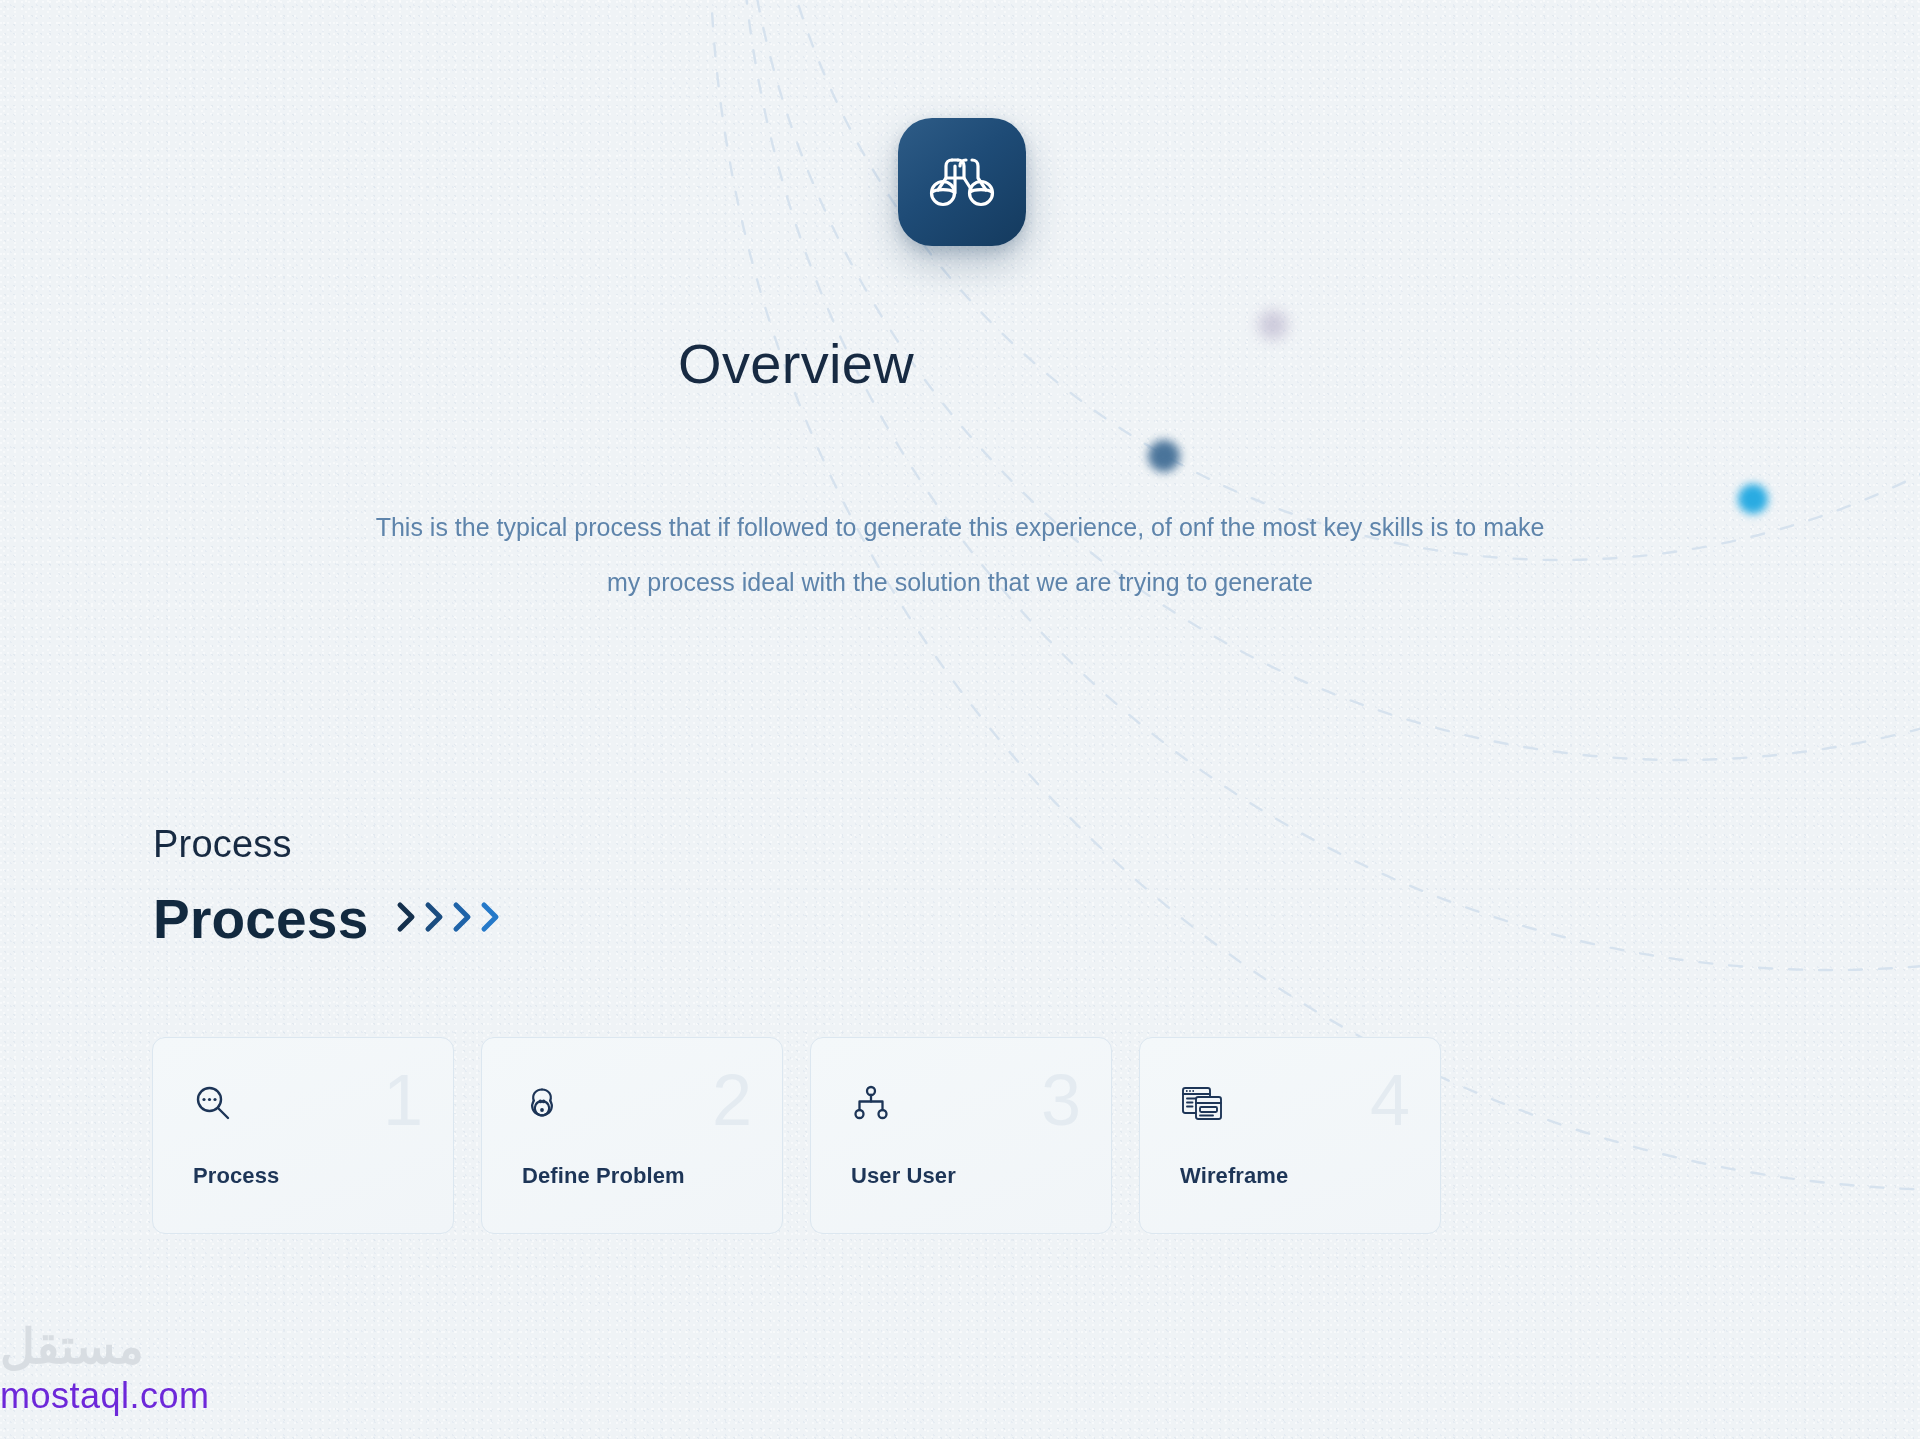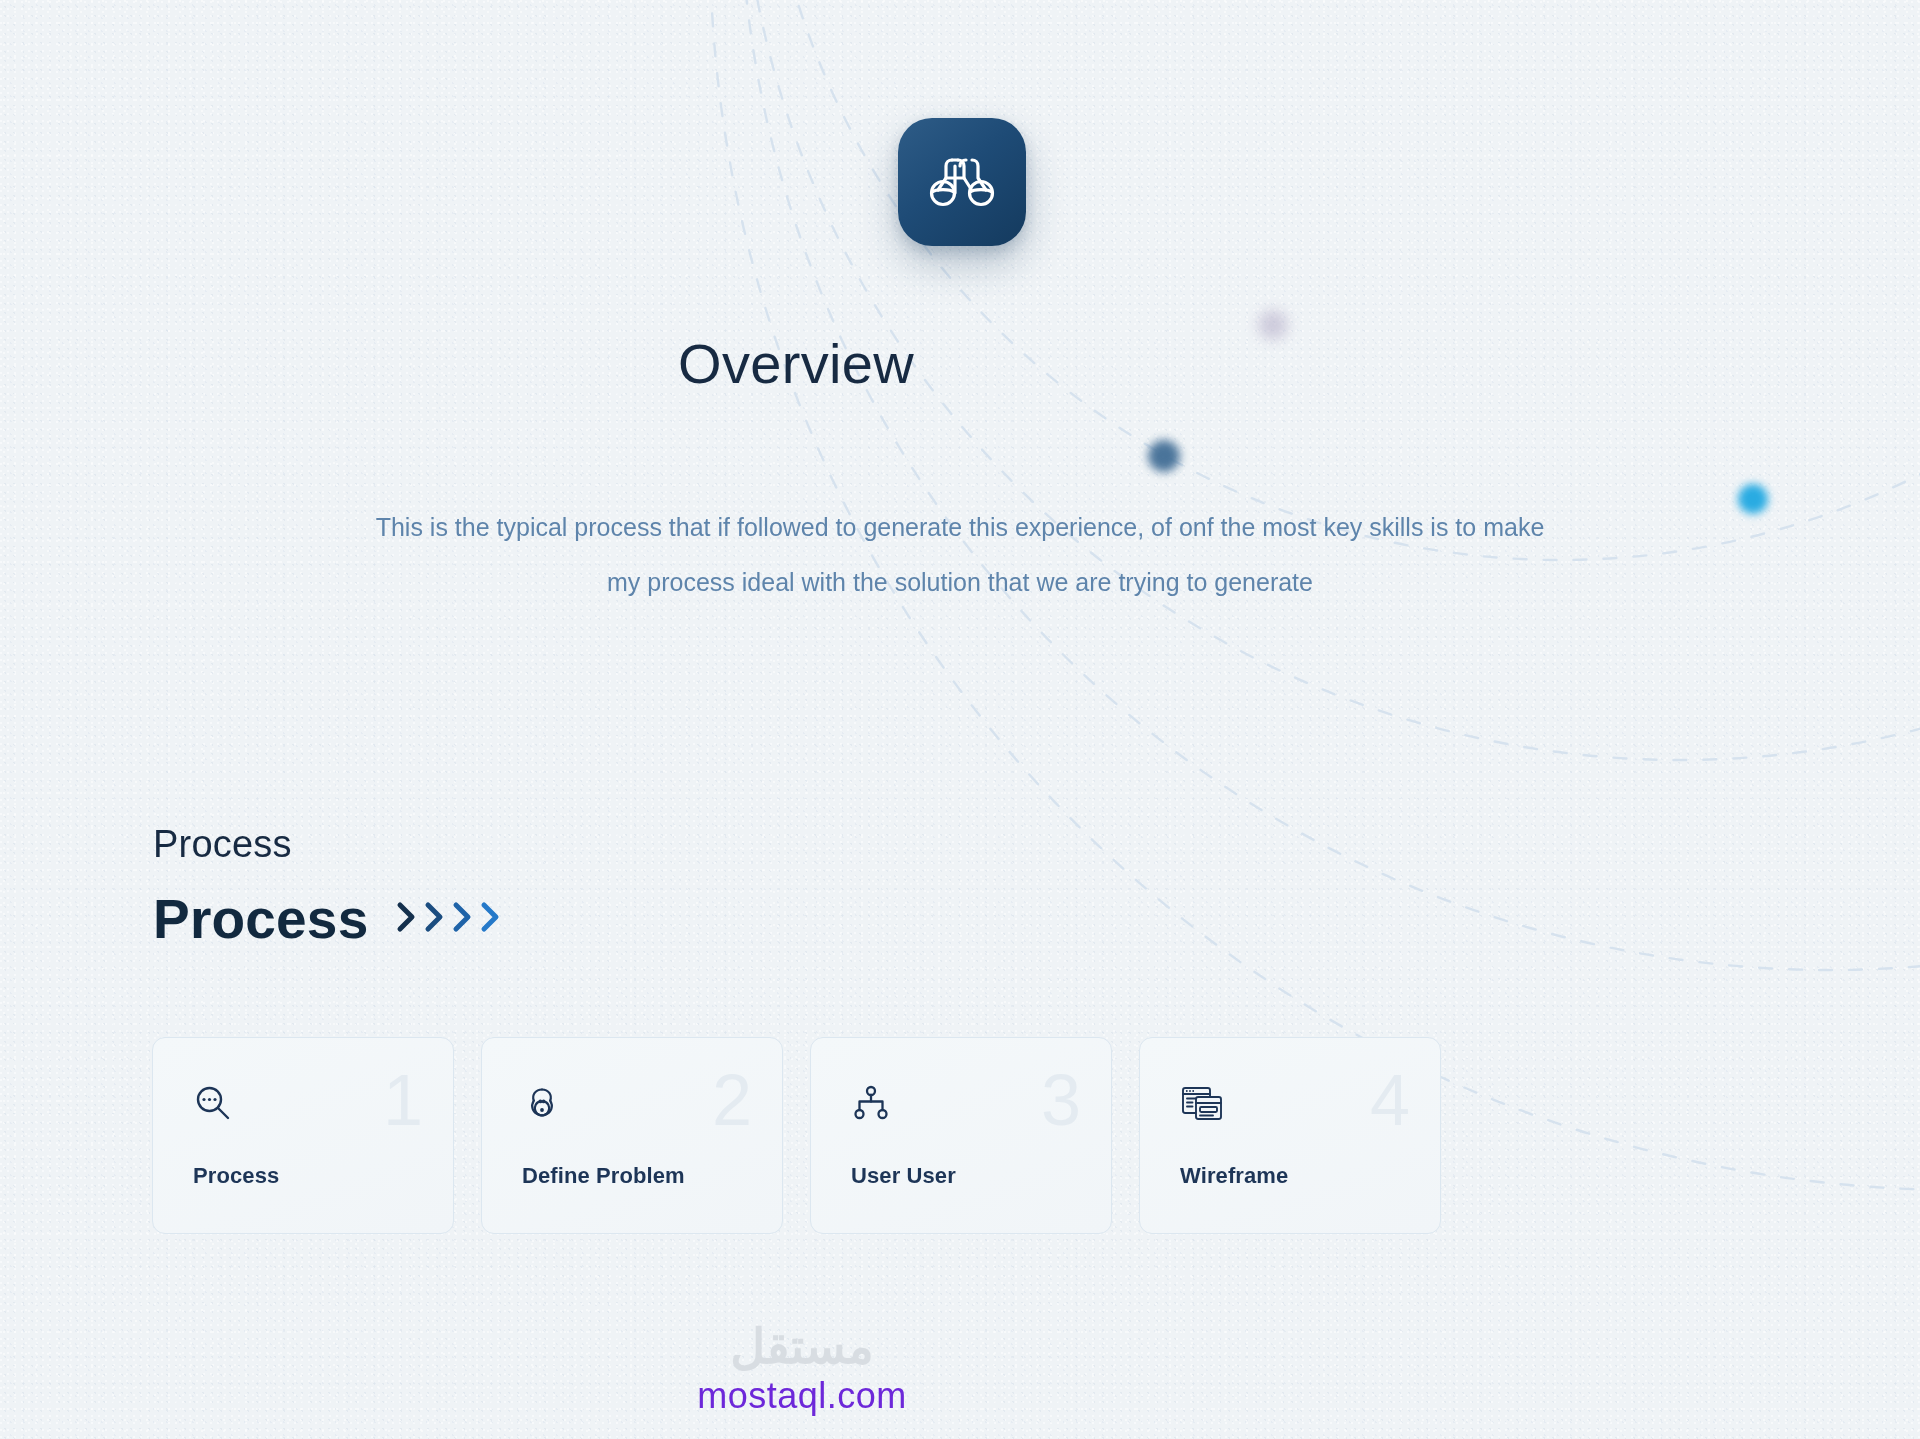--- a/index.html
+++ b/index.html
@@ -174,23 +174,22 @@
     font-weight: 700;
     color: #1d3557;
     letter-spacing: .1px;
   }
 
   
   .watermark {
     position: absolute;
     left: 0; bottom: 22px;
     width: 1576px;
-    text-align: center;
+    text-align: left;
     user-select: none;
-    padding-left: 28px;
   }
   .watermark-ar {
     font-size: 48px;
     font-weight: 700;
     color: #d8dde2;
     line-height: 56px;
     direction: rtl;
   }
   .watermark-en {
     font-size: 36px;

